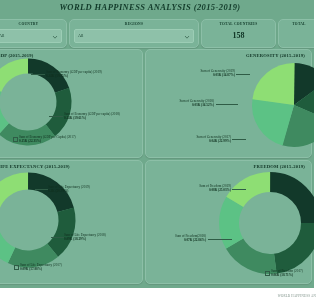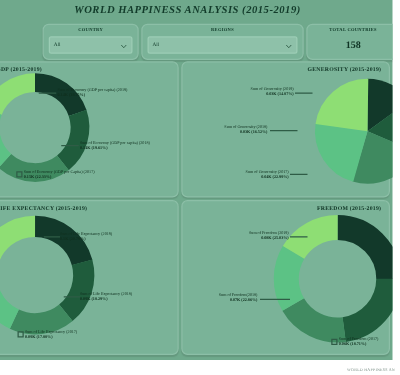--- a/index.html
+++ b/index.html
@@ -34,21 +34,21 @@
     left: 4px; top: 19px;
     width: 320px; height: 27px;
   }
   .card {
     position: absolute;
     background: #7ab398;
     border: 1px solid #8cbfa7;
     border-radius: 5px;
     box-shadow: 0 1px 1px rgba(0,0,0,0.10);
   }
-  .filter-card { height: 27px; margin-left: 44px; }
+  .filter-card { height: 27px; }
   .filter-label {
     position: absolute;
     left: 0; top: 2px; width: 100%;
     text-align: center;
     font-size: 3.6px;
     font-weight: bold;
     letter-spacing: 0.25px;
     color: #123b2a;
     text-transform: uppercase;
     white-space: nowrap;

